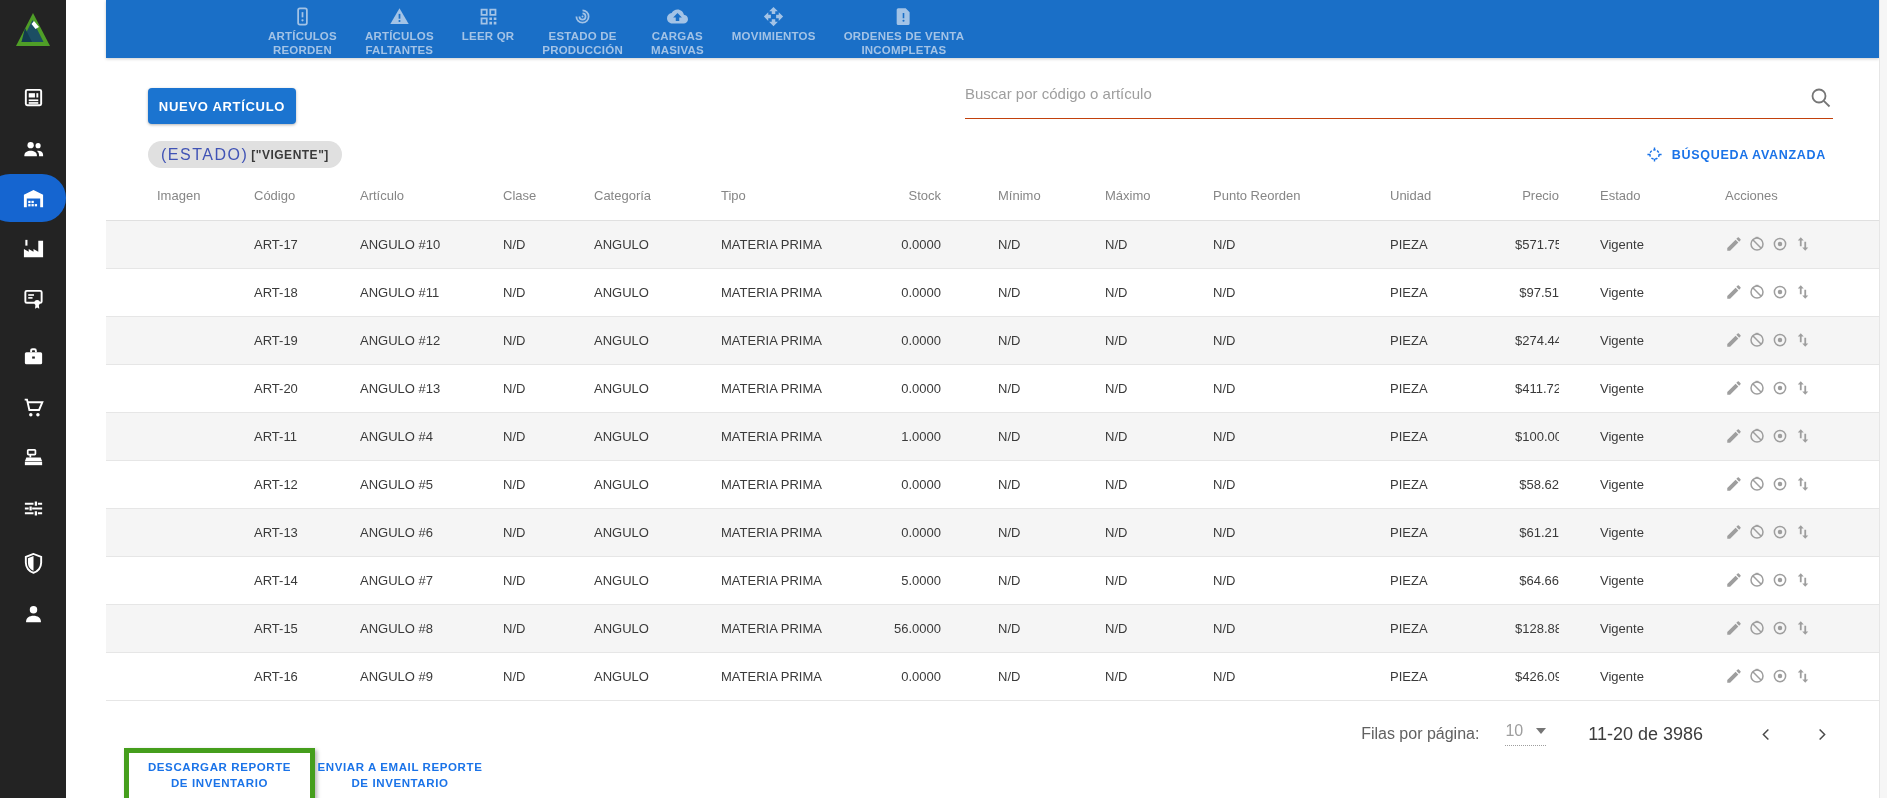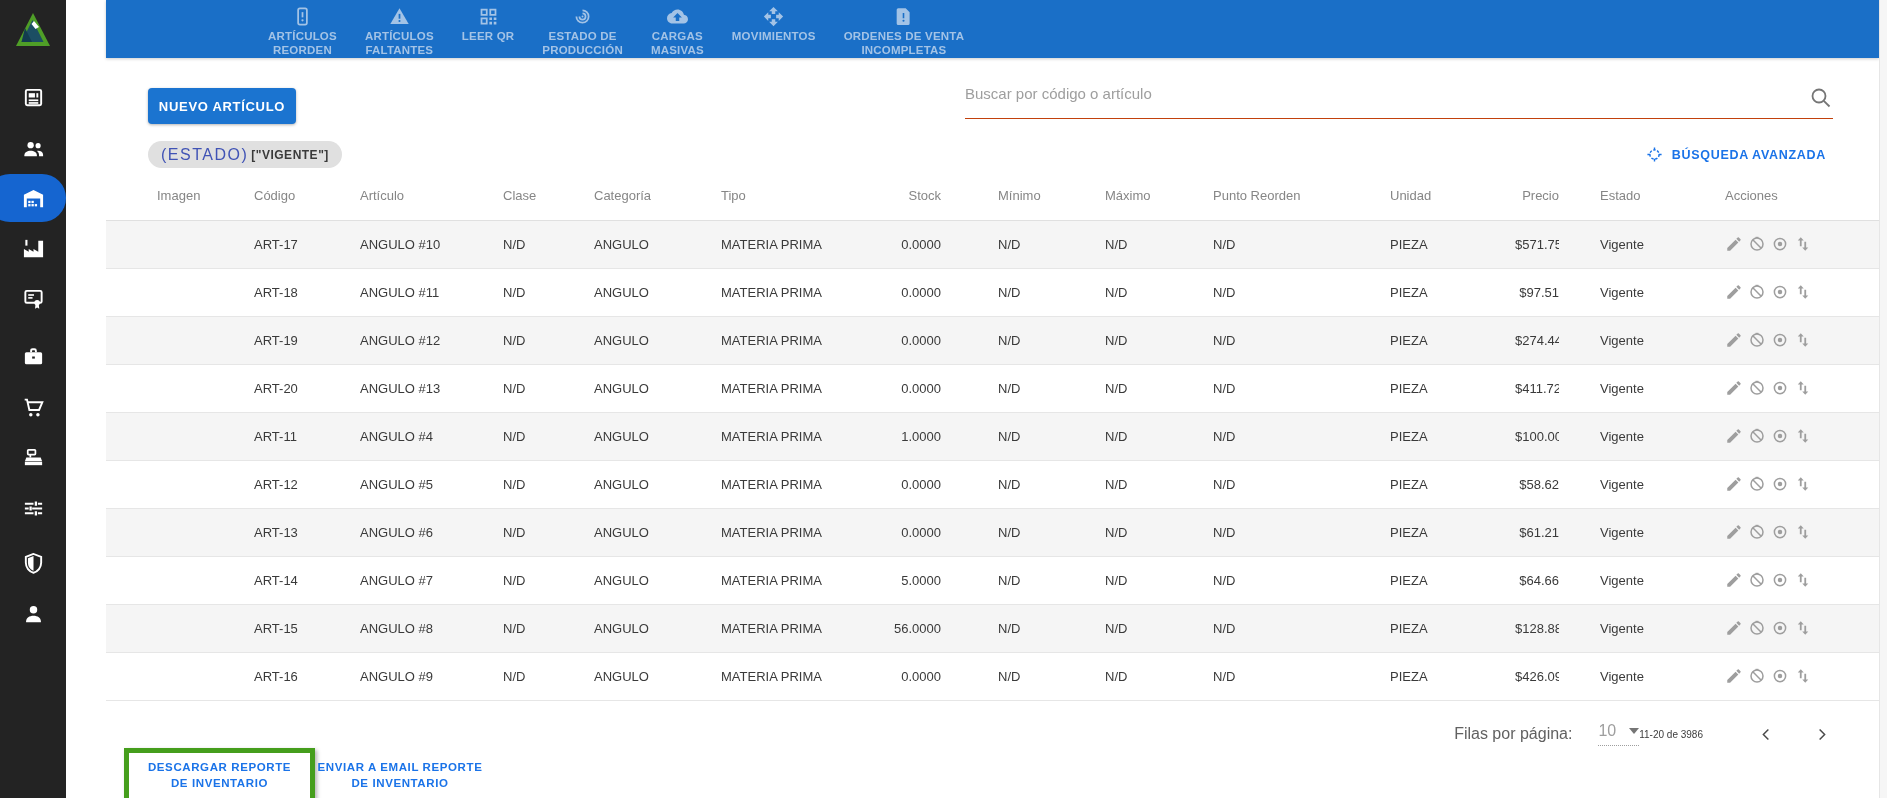--- a/index.html
+++ b/index.html
@@ -52,21 +52,21 @@
   .actions { display:flex; align-items:center; gap:5px; color:#9e9e9e; }
   .actions span { display:inline-flex; cursor:pointer; }
   .actions svg { width:18px; height:18px; }
 
   
   .pagination { position:absolute; top:714px; right:55px; height:40px; display:flex; align-items:center; color:#5f5f5f; }
   .rpp-label { font-size:16px; color:#616161; }
   .rpp-select { margin-left:26px; display:flex; align-items:center; padding-bottom:5px; border-bottom:1px dotted #9e9e9e; cursor:pointer; }
   .rpp-value { font-size:16px; color:#9e9e9e; }
   .rpp-caret { width:0; height:0; border-left:5px solid transparent; border-right:5px solid transparent; border-top:6px solid #757575; margin-left:13px; }
-  .page-range { font-size:10px; color:#3c3c3c; }
+  .page-range { margin-left:42px; font-size:18px; color:#3c3c3c; }
   .pg-chevron { margin-left:52px; width:22px; height:22px; color:#4a4a4a; cursor:pointer; display:flex; align-items:center; justify-content:center; }
   .pg-chevron.next { margin-left:33px; }
   .pg-chevron svg { width:15px; height:15px; }
 
   
   .report-box { position:absolute; left:124px; top:748px; width:191px; height:55px; background:#fff; border:5px solid #459e1c; box-shadow:2px 2px 4px rgba(0,0,0,.3); display:flex; align-items:center; justify-content:center; }
   .footer-link { color:#1a73e8; font-size:11.5px; font-weight:700; letter-spacing:.6px; line-height:1.35; text-align:center; white-space:pre-line; cursor:pointer; }
   .email-link { position:absolute; left:310px; top:760px; width:180px; }
 
   

